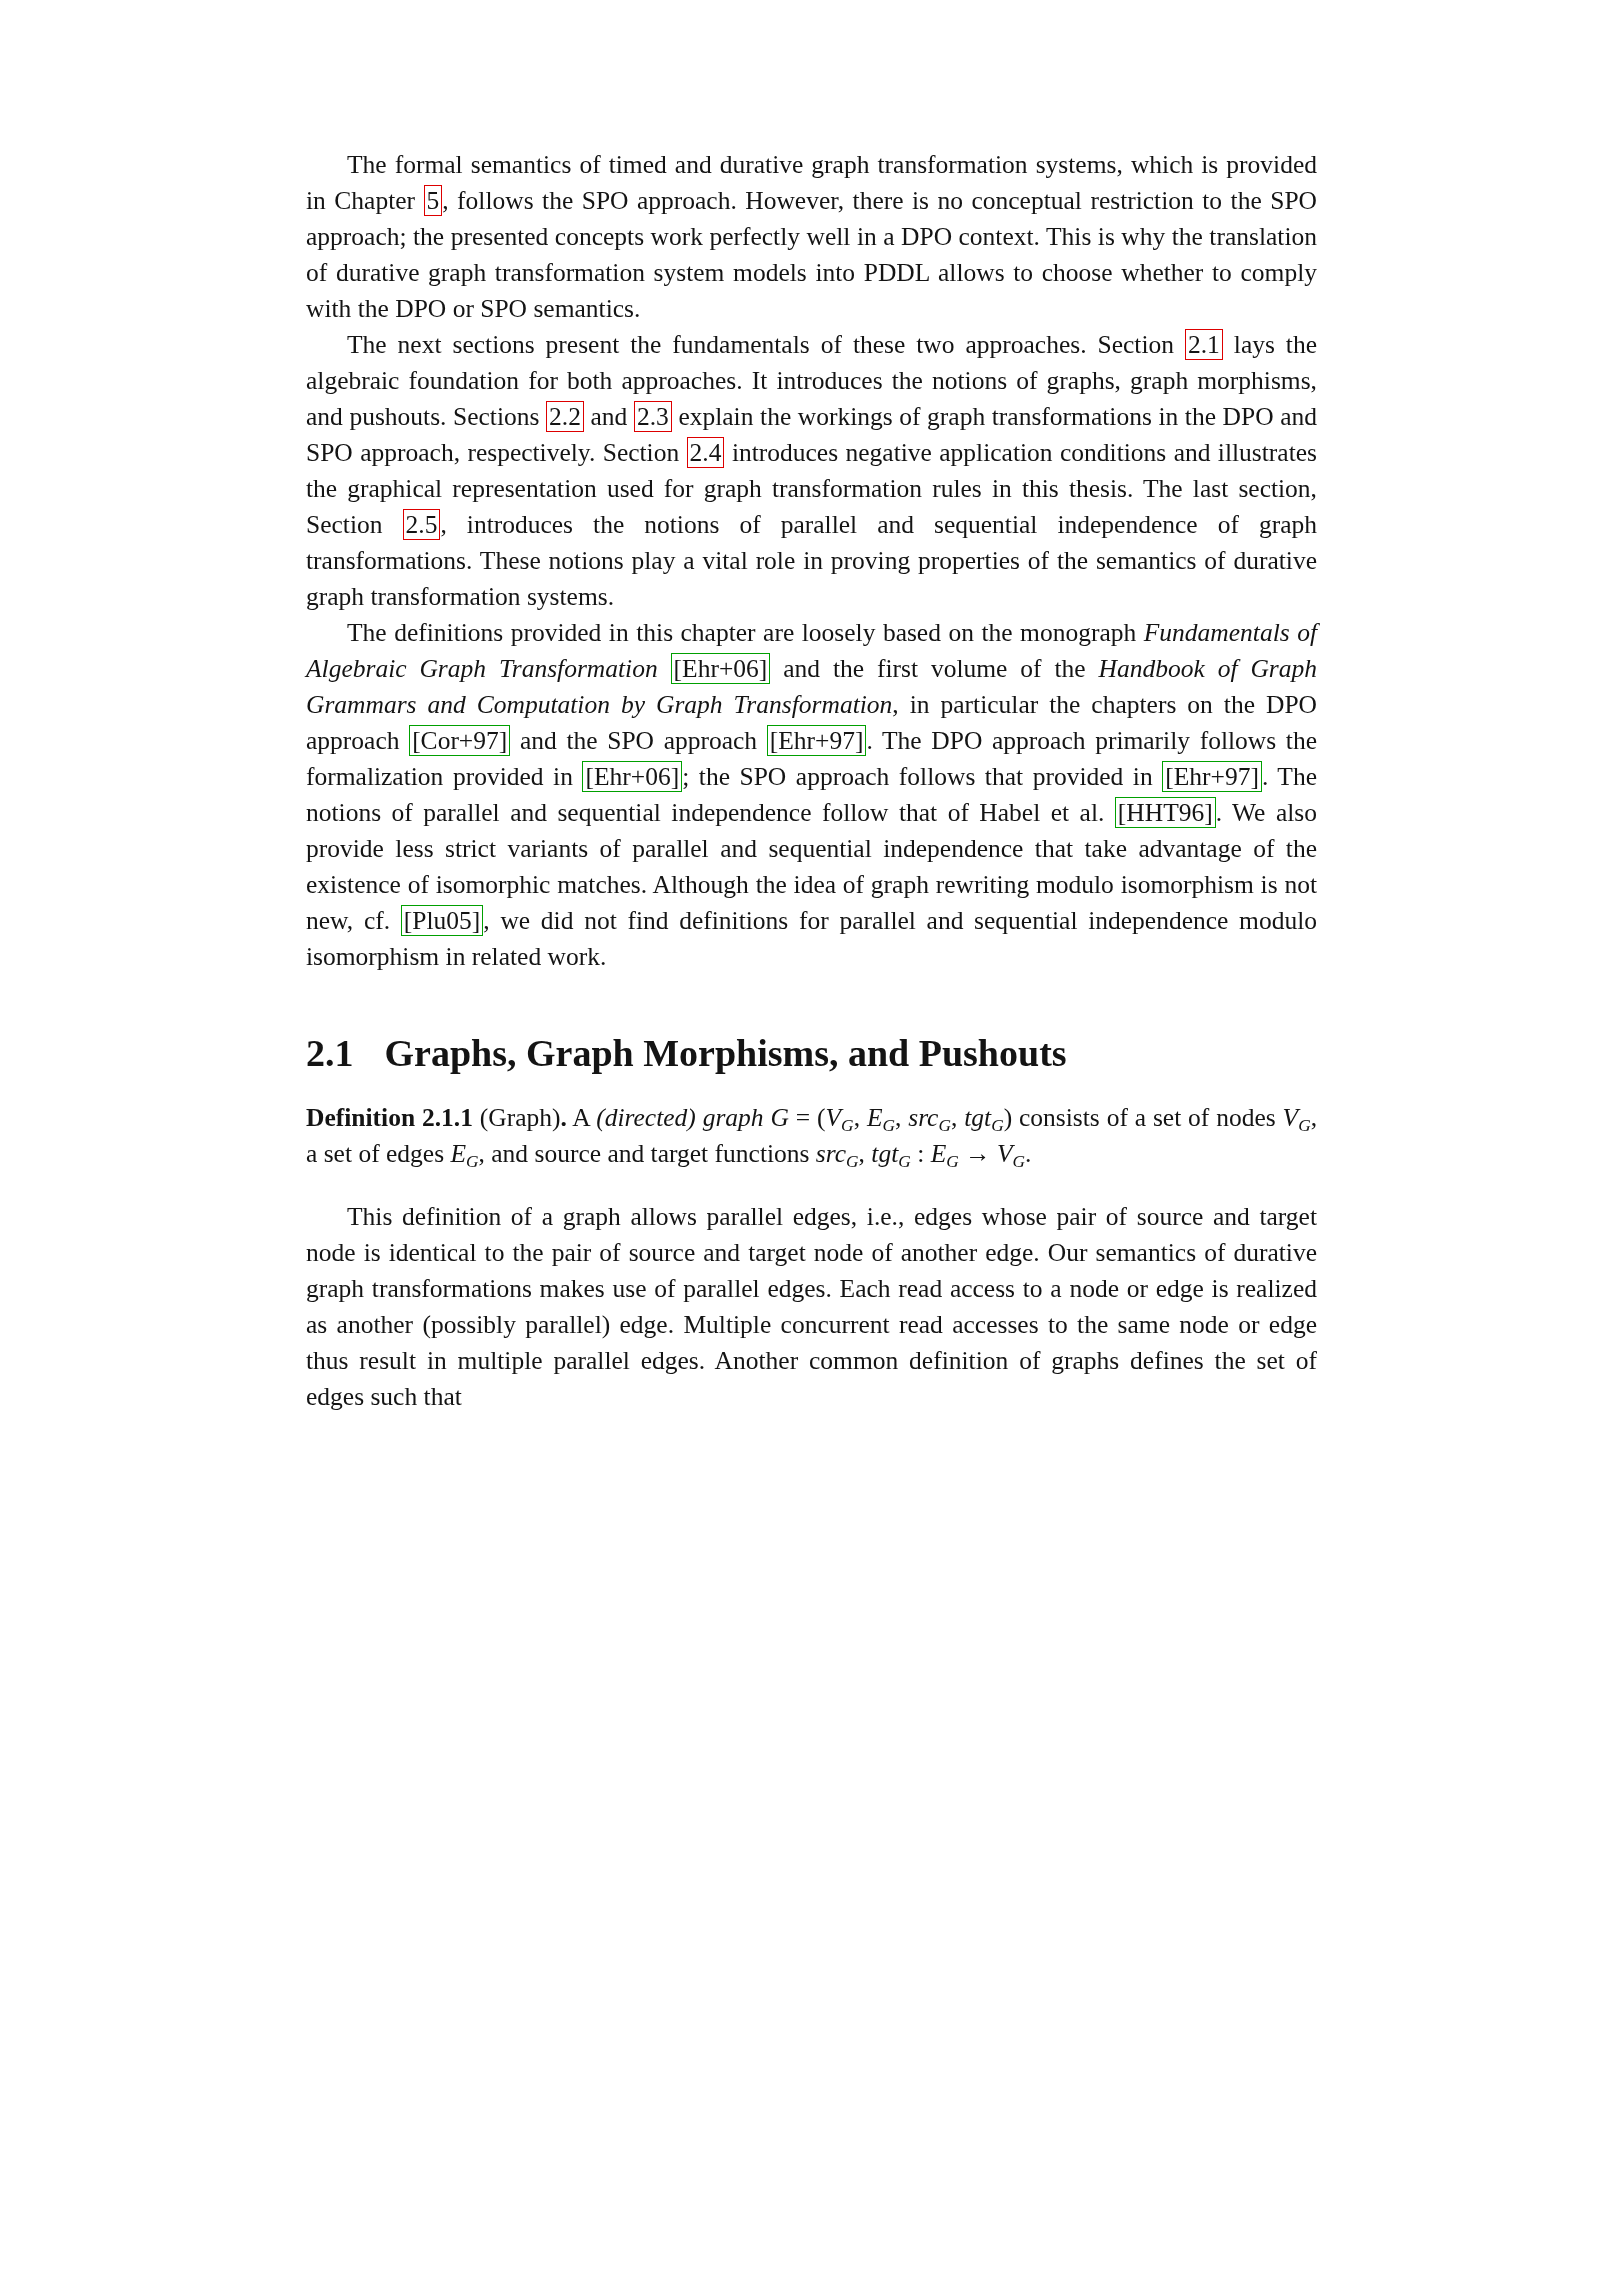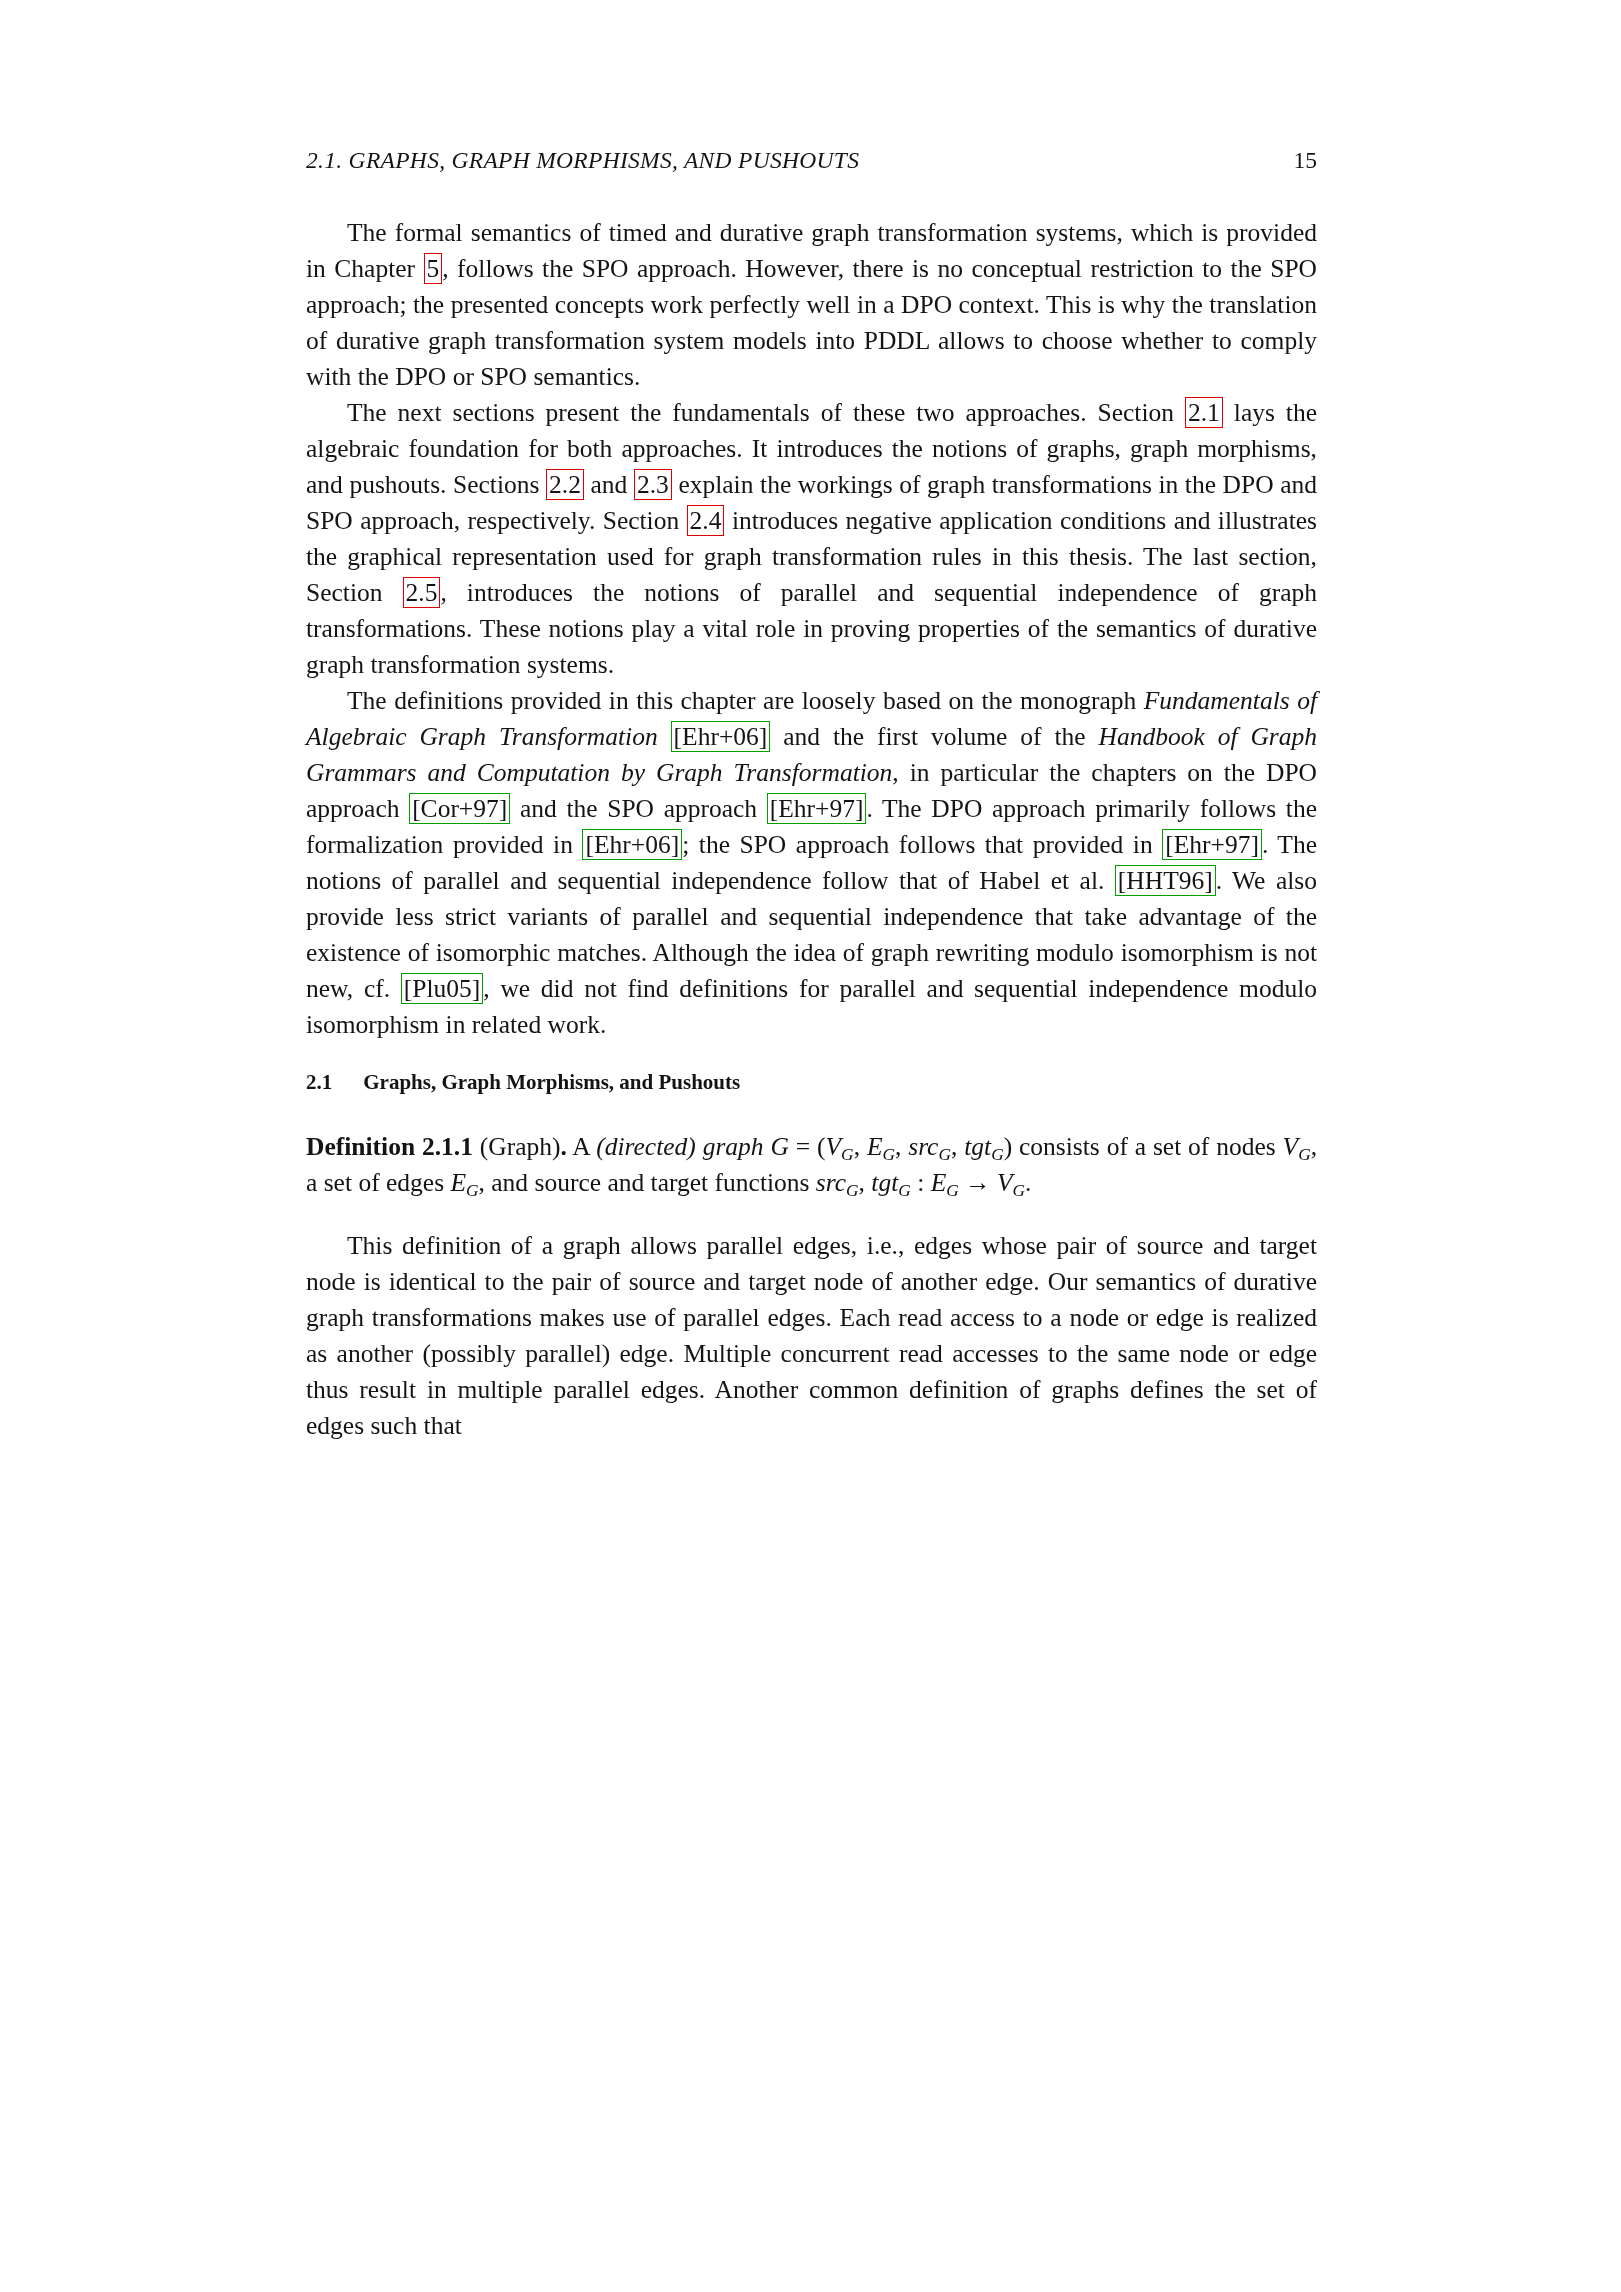--- a/index.html
+++ b/index.html
@@ -40,24 +40,24 @@
     line-height: 36px;
     text-align: justify;
   }
   p.para { margin: 0; }
   p.para.indent { text-indent: 41px; }
   p.para.definition {
     margin-top: 29px;
     margin-bottom: 27px;
   }
   h2.section-heading {
-    font-size: 21px;
+    font-size: 38px;
     line-height: 35px;
     font-weight: bold;
-    margin-top: 22px;
+    margin-top: 61px;
     margin-bottom: 29px;
     text-align: left;
   }
   h2.section-heading .sec-num { margin-right: 31px; }
   .i { font-style: italic; }
   .b { font-weight: bold; }
   .m { font-style: italic; }
   .m sub {
     font-style: italic;
     font-size: 0.68em;
@@ -72,24 +72,20 @@
     padding: 0 2px;
     white-space: nowrap;
   }
   a.cite-link { border: 1.5px solid var(--cite-color); }
   a.ref-link  { border: 1.5px solid var(--ref-color); }
 </style>
 </head>
 <body>
 
 <div class="page">
-  <header class="running-header">
-    <span class="running-title">2.1.  GRAPHS, GRAPH MORPHISMS, AND PUSHOUTS</span>
-    <span class="page-number">15</span>
-  </header>
   <main class="text-block">
       <p class="para indent"><span class="plain">The formal semantics of timed and durative graph transformation systems, which is provided in Chapter </span><a href="#" class="ref-link">5</a><span class="plain">, follows the SPO approach. However, there is no conceptual restriction to the SPO approach; the presented concepts work perfectly well in a DPO context. This is why the translation of durative graph transformation system models into PDDL allows to choose whether to comply with the DPO or SPO semantics.</span></p>
       <p class="para indent"><span class="plain">The next sections present the fundamentals of these two approaches. Section </span><a href="#" class="ref-link">2.1</a><span class="plain"> lays the algebraic foundation for both approaches. It introduces the notions of graphs, graph morphisms, and pushouts. Sections </span><a href="#" class="ref-link">2.2</a><span class="plain"> and </span><a href="#" class="ref-link">2.3</a><span class="plain"> explain the workings of graph transformations in the DPO and SPO approach, respectively. Section </span><a href="#" class="ref-link">2.4</a><span class="plain"> introduces negative application conditions and illustrates the graphical representation used for graph transformation rules in this thesis. The last section, Section </span><a href="#" class="ref-link">2.5</a><span class="plain">, introduces the notions of parallel and sequential independence of graph transformations. These notions play a vital role in proving properties of the semantics of durative graph transformation systems.</span></p>
       <p class="para indent"><span class="plain">The definitions provided in this chapter are loosely based on the monograph </span><span class="i">Fundamentals of Algebraic Graph Transformation</span><span class="plain"> </span><a href="#" class="cite-link">[Ehr+06]</a><span class="plain"> and the first volume of the </span><span class="i">Handbook of Graph Grammars and Computation by Graph Transformation</span><span class="plain">, in particular the chapters on the DPO approach </span><a href="#" class="cite-link">[Cor+97]</a><span class="plain"> and the SPO approach </span><a href="#" class="cite-link">[Ehr+97]</a><span class="plain">. The DPO approach primarily follows the formalization provided in </span><a href="#" class="cite-link">[Ehr+06]</a><span class="plain">; the SPO approach follows that provided in </span><a href="#" class="cite-link">[Ehr+97]</a><span class="plain">. The notions of parallel and sequential independence follow that of Habel et al. </span><a href="#" class="cite-link">[HHT96]</a><span class="plain">. We also provide less strict variants of parallel and sequential independence that take advantage of the existence of isomorphic matches. Although the idea of graph rewriting modulo isomorphism is not new, cf. </span><a href="#" class="cite-link">[Plu05]</a><span class="plain">, we did not find definitions for parallel and sequential independence modulo isomorphism in related work.</span></p>
       <h2 class="section-heading"><span class="sec-num">2.1</span><span>Graphs, Graph Morphisms, and Pushouts</span></h2>
       <p class="para definition"><span class="b">Definition 2.1.1</span><span class="plain"> (Graph)</span><span class="b">.</span><span class="plain"> A </span><span class="i">(directed) graph</span><span class="plain"> </span><span class="m">G</span><span class="plain"> = (</span><span class="m">V<sub>G</sub></span><span class="plain">, </span><span class="m">E<sub>G</sub></span><span class="plain">, </span><span class="m">src<sub>G</sub></span><span class="plain">, </span><span class="m">tgt<sub>G</sub></span><span class="plain">) consists of a set of nodes </span><span class="m">V<sub>G</sub></span><span class="plain">, a set of edges </span><span class="m">E<sub>G</sub></span><span class="plain">, and source and target functions </span><span class="m">src<sub>G</sub></span><span class="plain">, </span><span class="m">tgt<sub>G</sub></span><span class="plain"> : </span><span class="m">E<sub>G</sub></span><span class="plain"> → </span><span class="m">V<sub>G</sub></span><span class="plain">.</span></p>
       <p class="para indent"><span class="plain">This definition of a graph allows parallel edges, i.e., edges whose pair of source and target node is identical to the pair of source and target node of another edge. Our semantics of durative graph transformations makes use of parallel edges. Each read access to a node or edge is realized as another (possibly parallel) edge. Multiple concurrent read accesses to the same node or edge thus result in multiple parallel edges. Another common definition of graphs defines the set of edges such that</span></p>
     </main>
 </div>
 

